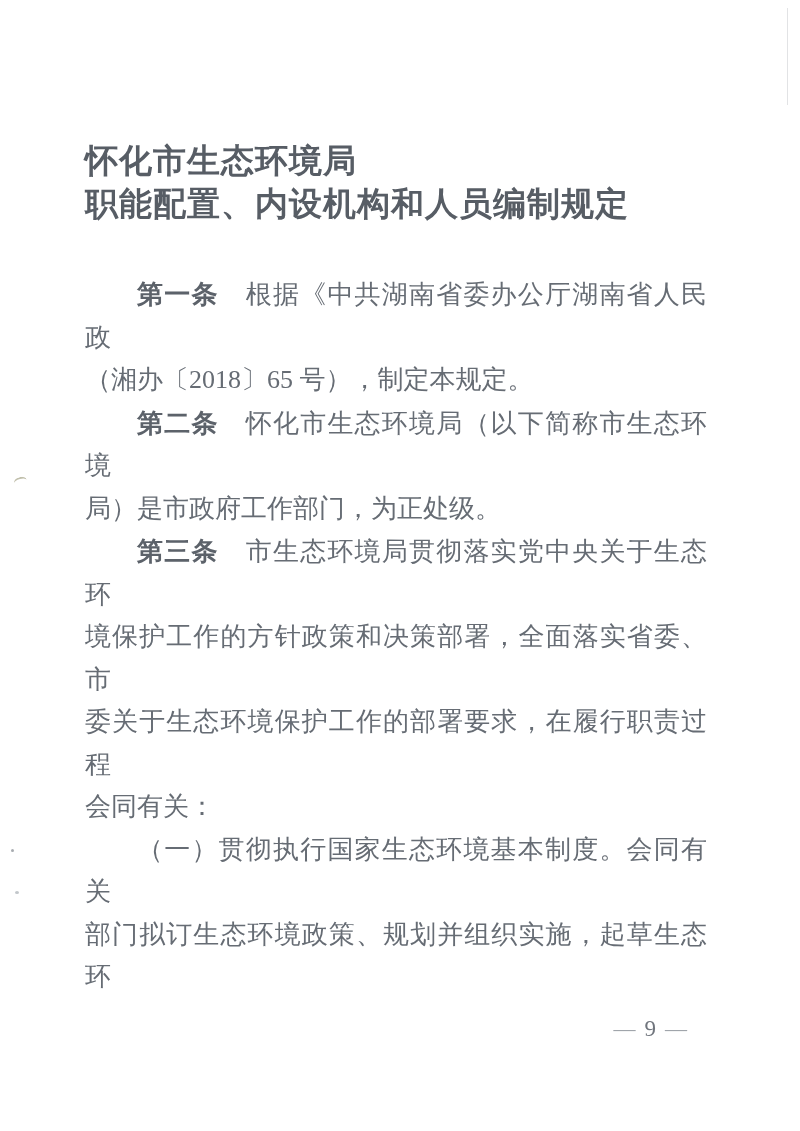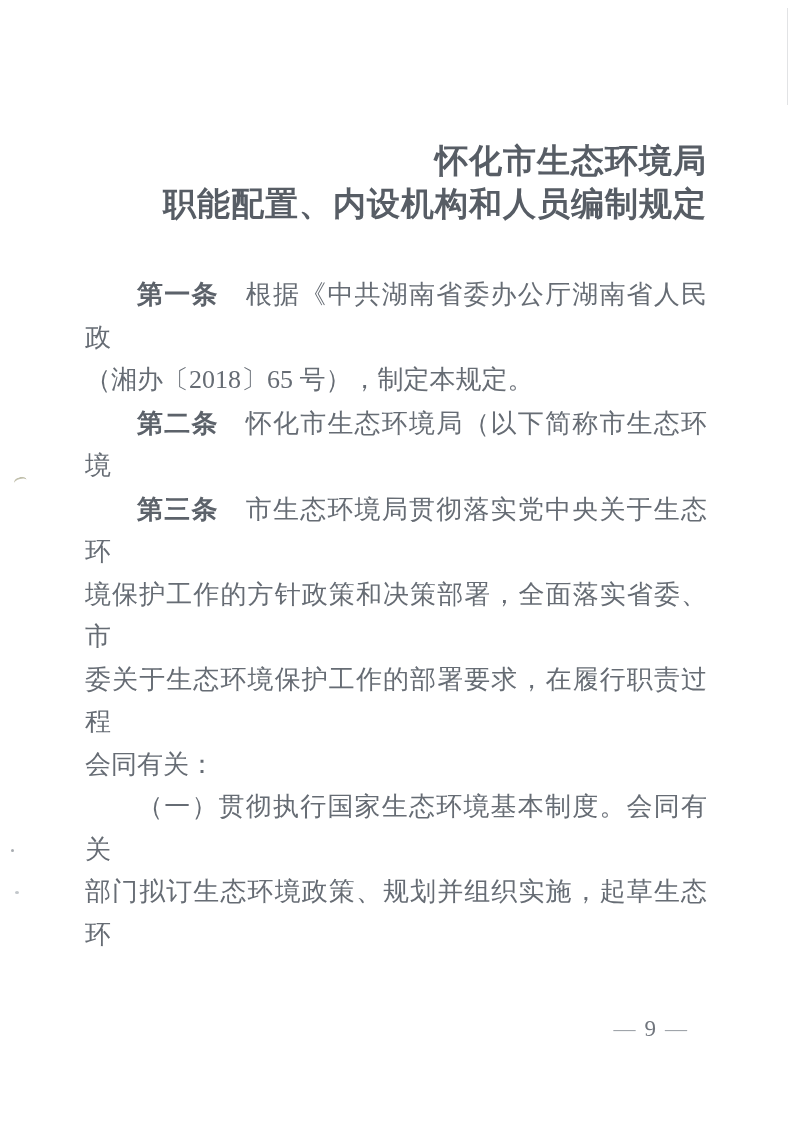--- a/index.html
+++ b/index.html
@@ -10,21 +10,21 @@
     overflow: hidden;
     font-family: "Liberation Serif", "DejaVu Serif", serif;
   }
   .page {
     position: absolute; inset: 0;
     background: #ffffff;
   }
   .title-block {
     position: absolute;
     left: 85px; top: 140px; width: 622px;
-    text-align: right;
+    text-align: left;
     font-weight: bold;
     font-size: 33px;
     line-height: 43px;
     color: #575d65;
     letter-spacing: 1px;
   }
   .body-block {
     position: absolute;
     left: 85px; top: 273px; width: 622px;
     font-size: 26px;
@@ -90,20 +90,21 @@
 
   <div class="title-block">
     <div>怀化市生态环境局</div>
     <div>职能配置、内设机构和人员编制规定</div>
   </div>
 
   <div class="body-block">
     <div class="text-line just indent"><span class="lead">第一条</span><span>　根据《中共湖南省委办公厅湖南省人民政</span></div>
     <div class="text-line plain"><span>（湘办〔2018〕65 号），制定本规定。</span></div>
     <div class="text-line just indent"><span class="lead">第二条</span><span>　怀化市生态环境局（以下简称市生态环境</span></div>
+    <div class="text-line plain"><span>局）是市政府工作部门，为正处级。</span></div>
     <div class="text-line just indent"><span class="lead">第三条</span><span>　市生态环境局贯彻落实党中央关于生态环</span></div>
     <div class="text-line just"><span>境保护工作的方针政策和决策部署，全面落实省委、市</span></div>
     <div class="text-line just"><span>委关于生态环境保护工作的部署要求，在履行职责过程</span></div>
     <div class="text-line plain"><span>会同有关：</span></div>
     <div class="text-line just indent"><span>（一）贯彻执行国家生态环境基本制度。会同有关</span></div>
     <div class="text-line just"><span>部门拟订生态环境政策、规划并组织实施，起草生态环</span></div>
 
   </div>
 
   <div class="footer">

